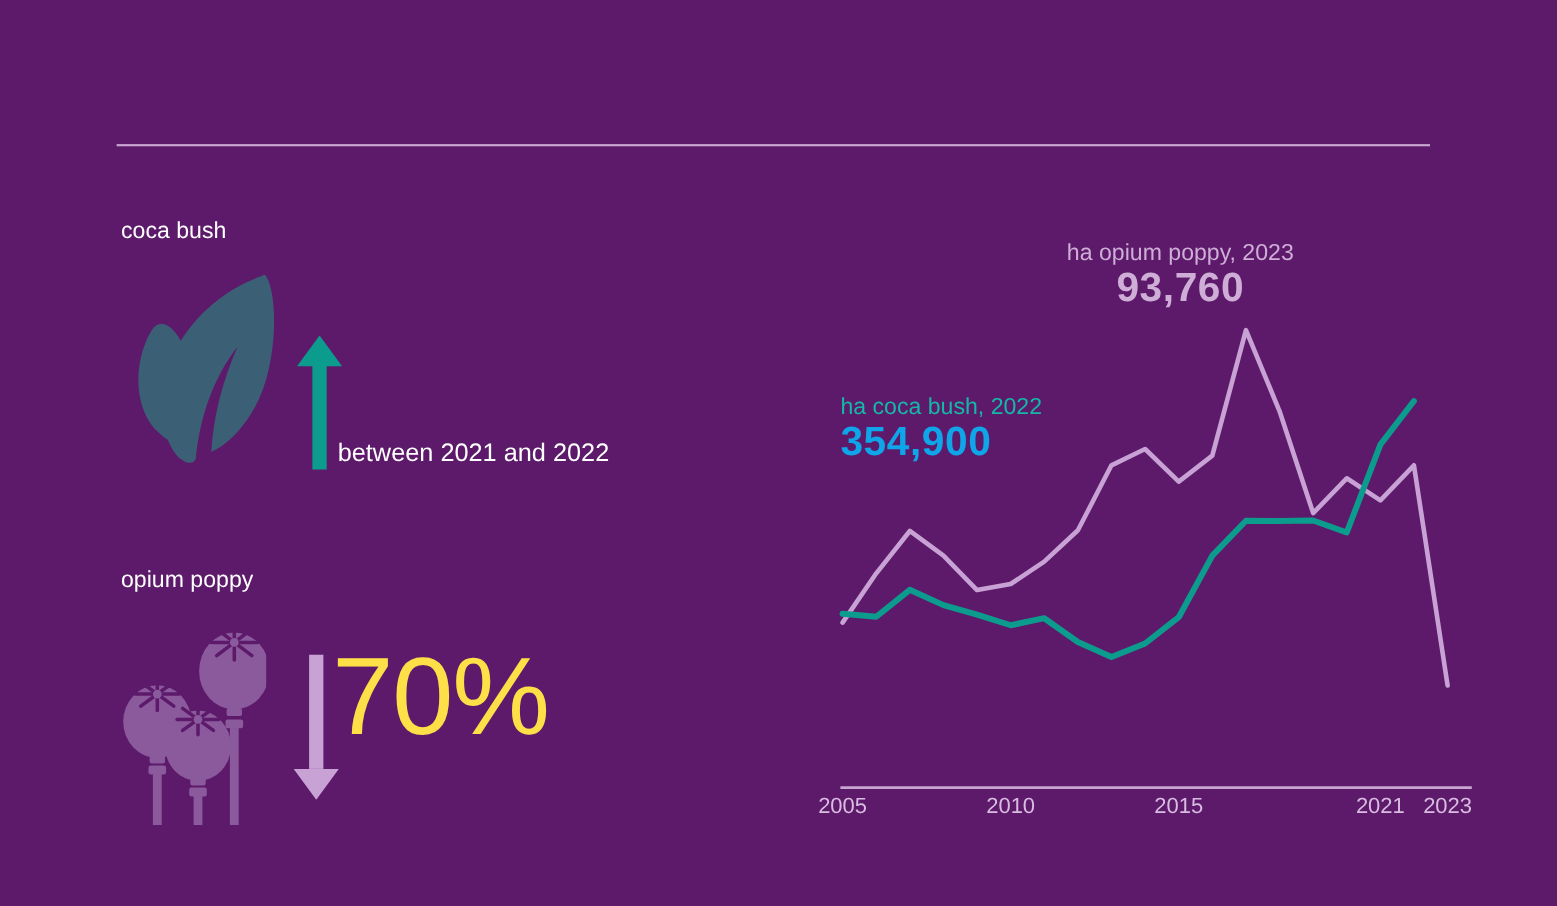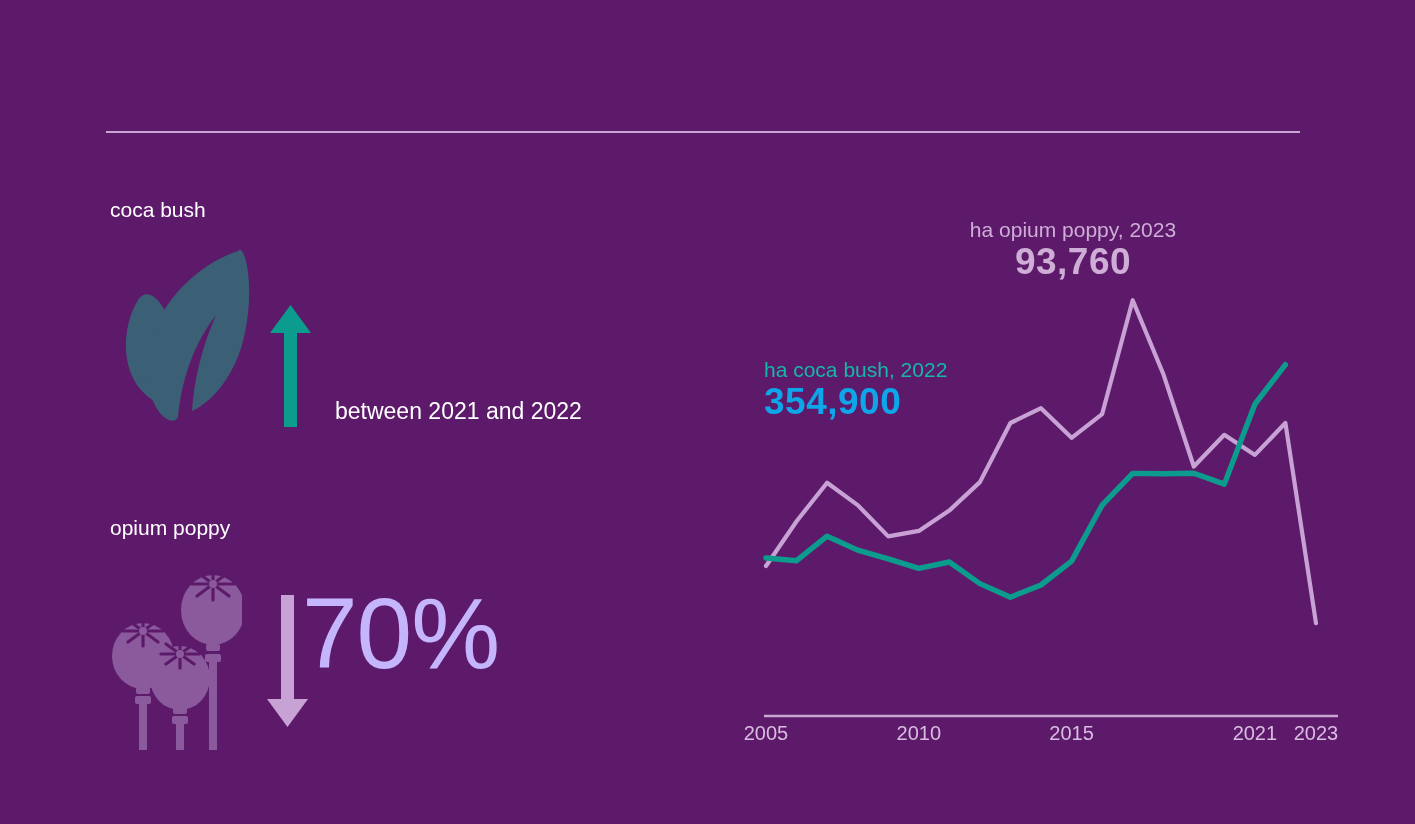--- a/index.html
+++ b/index.html
@@ -73,29 +73,29 @@
 
   .pct {
     position: absolute;
     font-size: 100px;
     font-weight: 400;
     line-height: 1;
     letter-spacing: -1px;
     white-space: nowrap;
   }
   #pct-coca { left: 192px; top: 56px; color: #0c9c8d; }
-  #pct-poppy { left: 192px; top: 28px; color: #c4b5fd; }
+  #pct-poppy { left: 192px; top: 28px; color: #fde047; }
 
   .between {
     position: absolute;
     font-size: 23px;
     color: #ffffff;
     white-space: nowrap;
   }
-  #between-coca { left: 197px; top: 158px; margin-left: 28px; }
+  #between-coca { left: 197px; top: 158px; }
   #between-poppy { left: 197px; top: 162px; }
 
   
   #chart { position: absolute; left: 700px; top: 200px; width: 620px; height: 570px; margin-left: 36px; }
   #chart-svg { position: absolute; left: 0; top: 0; }
 
   .callout { position: absolute; white-space: nowrap; }
   .callout-label { font-size: 21px; line-height: 1.1; }
   .callout-value { font-size: 37px; font-weight: bold; line-height: 1.15; letter-spacing: 0.5px; }
 

